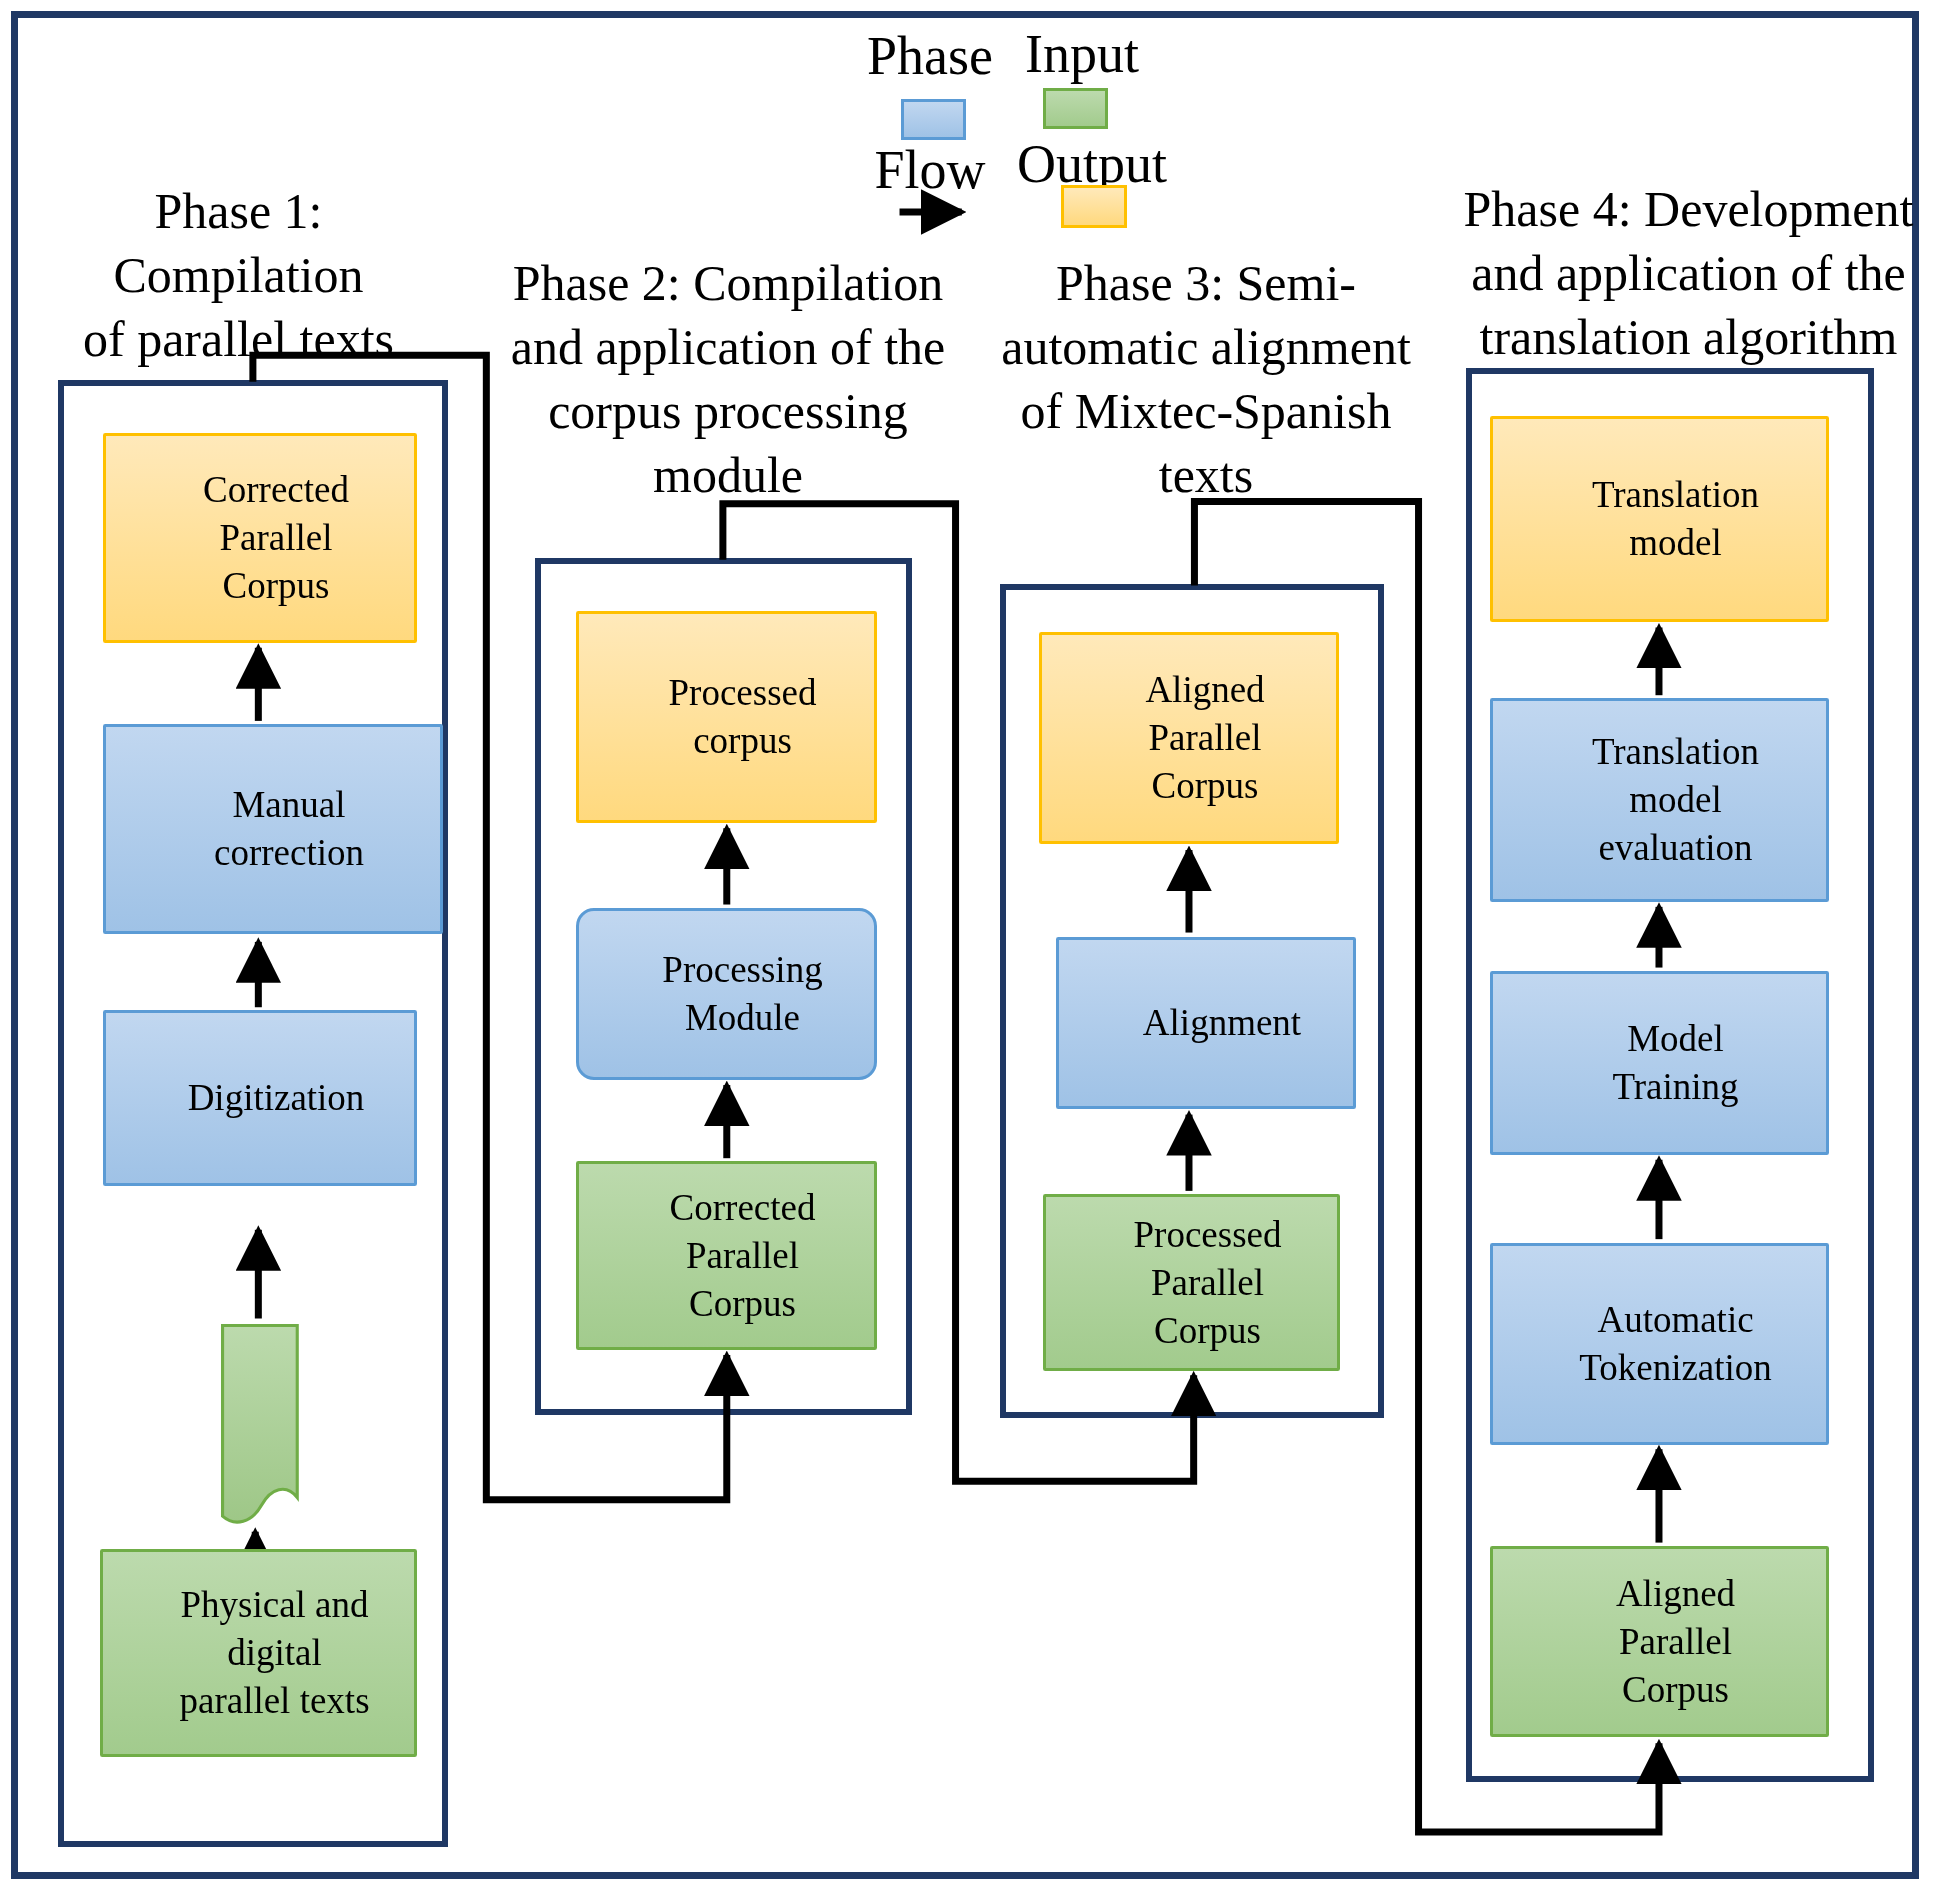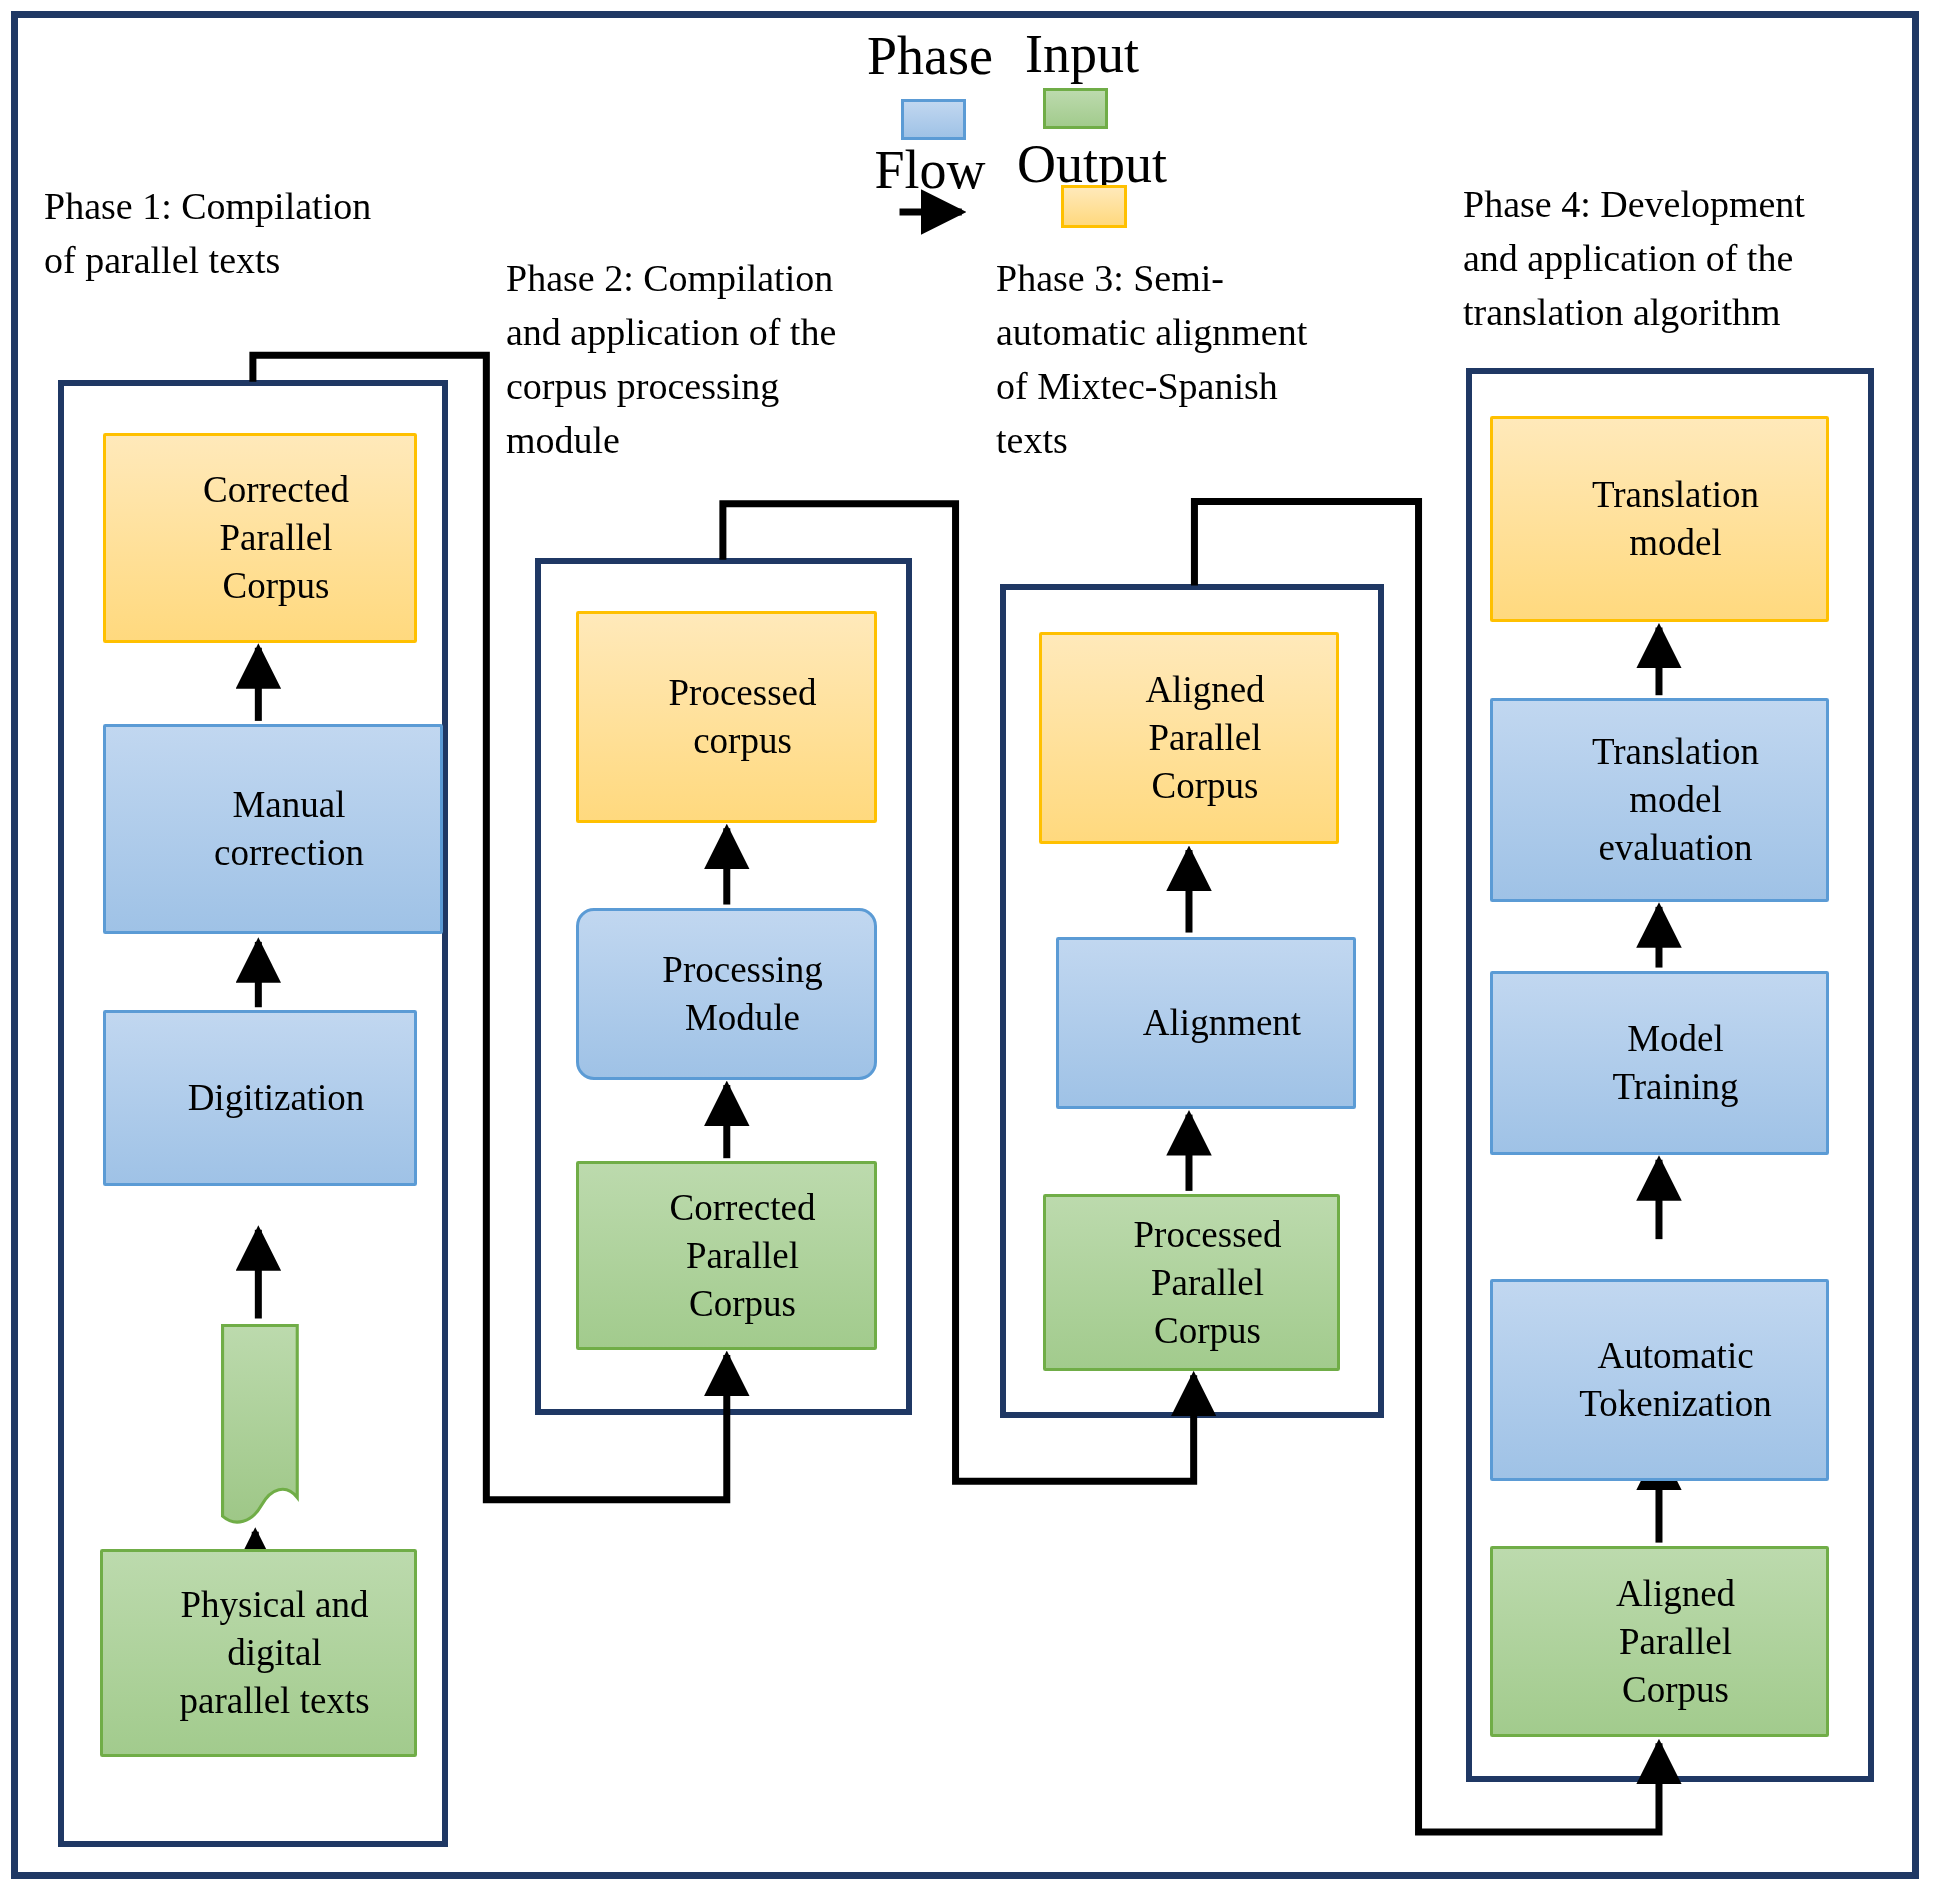--- a/index.html
+++ b/index.html
@@ -2,21 +2,21 @@
 <html style="font-size:12.5px"><head>
 <meta charset="utf-8">
 <style>
   html,body{margin:0;padding:0;background:#fff;}
   #canvas{position:relative;width:1936px;height:1897px;background:#fff;overflow:hidden;
           font-family:"Liberation Serif", serif;color:#000;}
   .outer-border{position:absolute;left:11px;top:11px;width:1908px;height:1868px;
                 box-sizing:border-box;border:7.8px solid #1F3864;z-index:0;}
   .container{position:absolute;box-sizing:border-box;border:6.2px solid #1F3864;z-index:1;background:transparent;}
   #overlay{position:absolute;left:0;top:0;width:1936px;height:1897px;z-index:2;}
-  .hdr{position:absolute;text-align:left;font-size:38px;line-height:54px;
+  .hdr{position:absolute;text-align:center;font-size:50px;line-height:64px;
        white-space:pre-line;z-index:3;}
   .leg-label{position:absolute;text-align:center;font-size:54px;line-height:45px;z-index:3;}
   .swatch{position:absolute;box-sizing:border-box;border:3.9px solid;z-index:3;}
   .box{position:absolute;box-sizing:border-box;border:3.9px solid;border-radius:2.3px;
        display:flex;align-items:center;justify-content:center;text-align:center;
        white-space:pre-line;font-size:37px;line-height:48px;z-index:3;padding-left:32px;}
   .box-phase{background:linear-gradient(180deg,#C1D7F0 0%,#9FC2E6 100%);border-color:#5B9BD5;}
   .box-input{background:linear-gradient(180deg,#BCDAAD 0%,#A2CB8D 100%);border-color:#70AD47;}
   .box-output{background:linear-gradient(180deg,#FFE9BA 0%,#FFD97E 100%);border-color:#FFC000;}
 </style>
@@ -116,20 +116,20 @@
 Parallel
 Corpus</div>
 
   <div class="box box-output" style="left:1490px;top:416px;width:339px;height:206px;">Translation
 model</div>
   <div class="box box-phase" style="left:1490px;top:698px;width:339px;height:204px;">Translation
 model
 evaluation</div>
   <div class="box box-phase" style="left:1490px;top:971px;width:339px;height:184px;">Model
 Training</div>
-  <div class="box box-phase" style="left:1490px;top:1243px;width:339px;height:202px;margin-top:36px;">Automatic
+  <div class="box box-phase" style="left:1490px;top:1243px;width:339px;height:202px;">Automatic
 Tokenization</div>
   <div class="box box-input" style="left:1490px;top:1546px;width:339px;height:191px;">Aligned
 Parallel
 Corpus</div>
 
 </div>
 
 
 </body></html>

